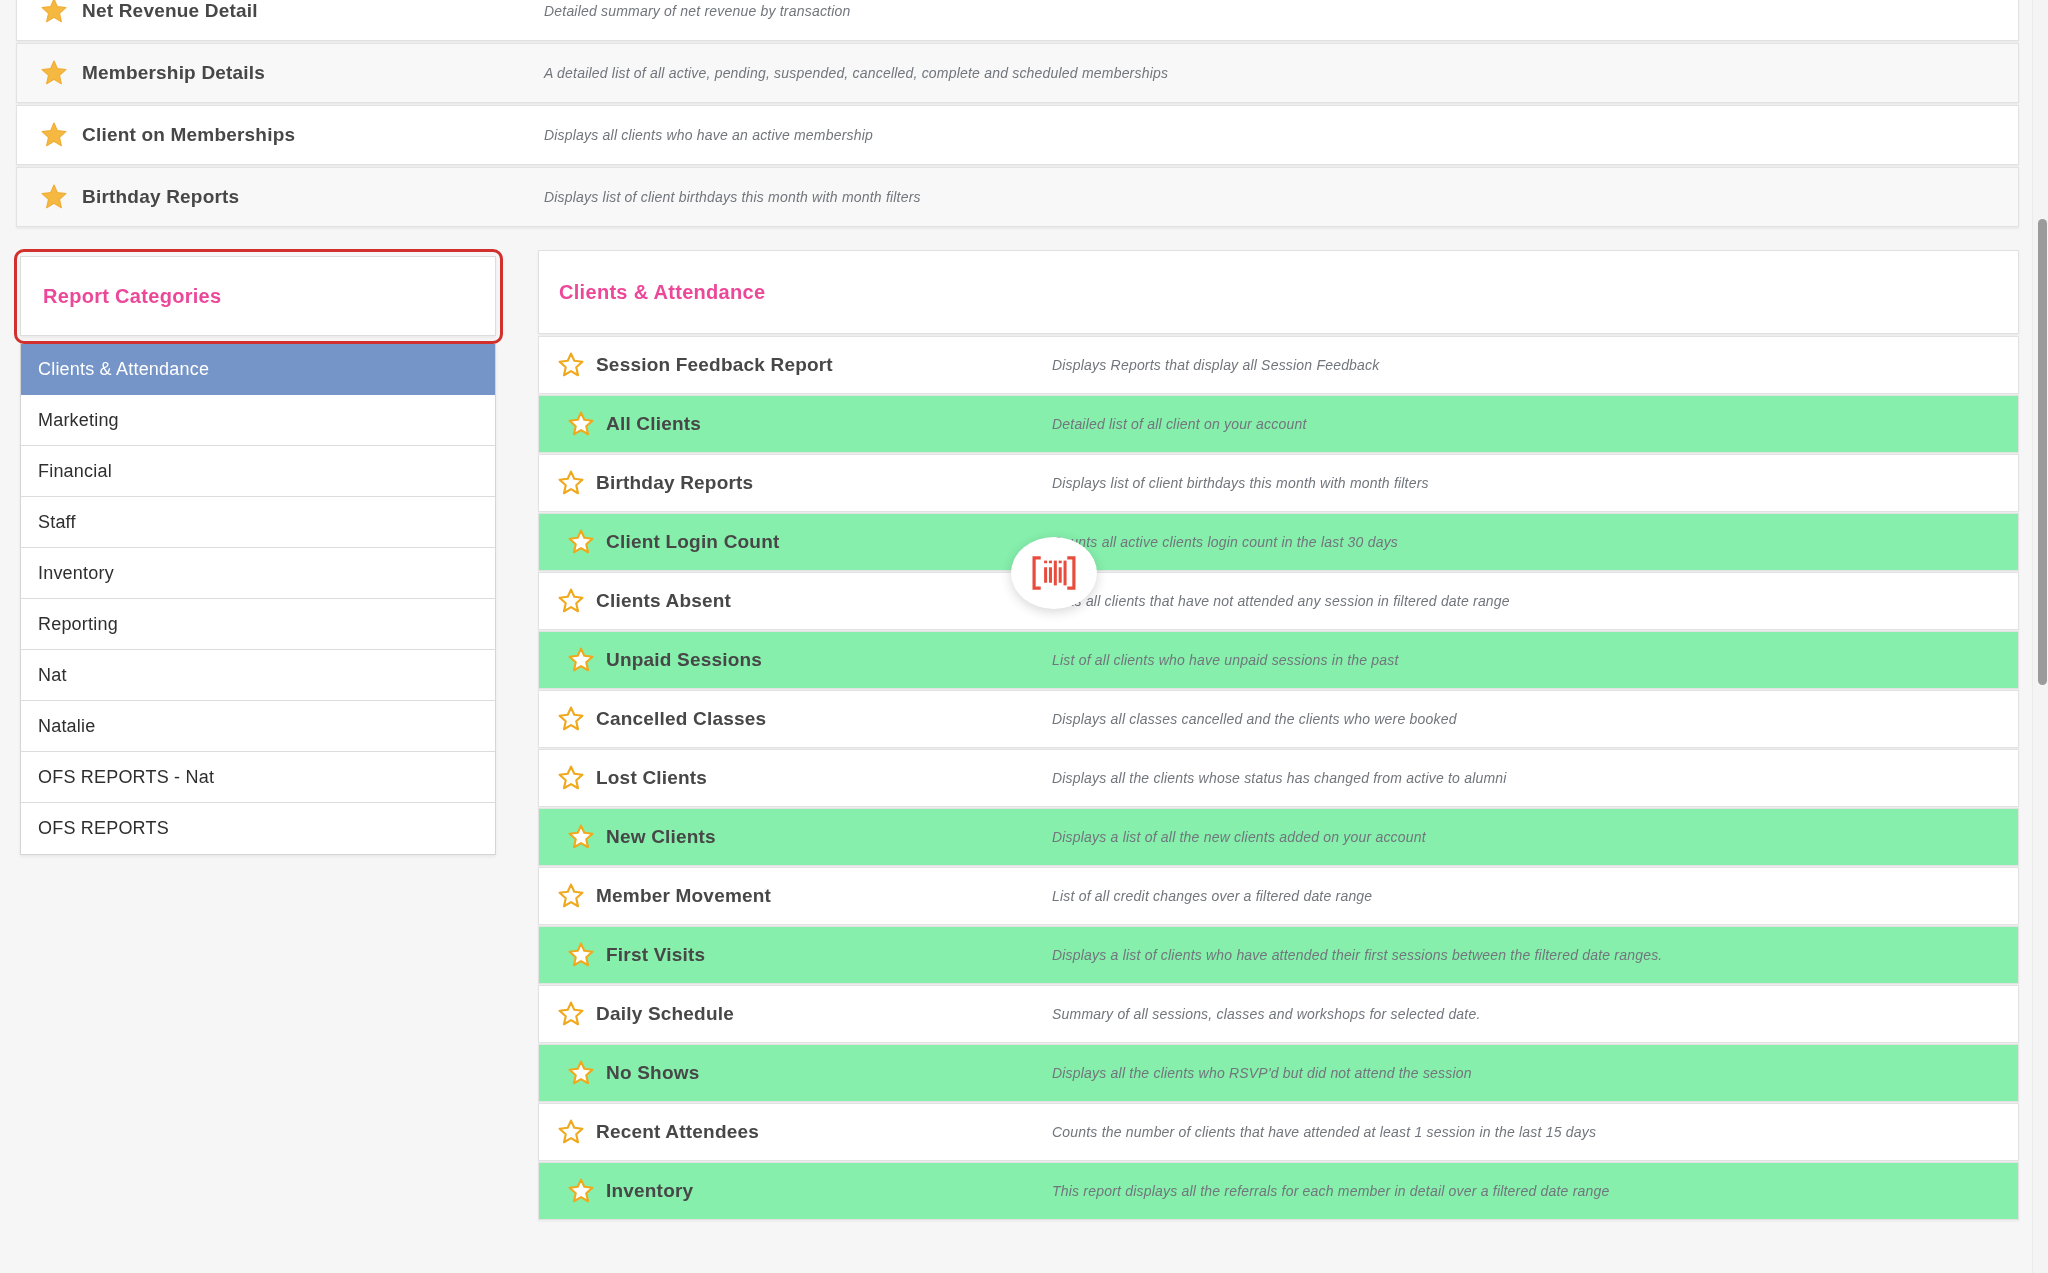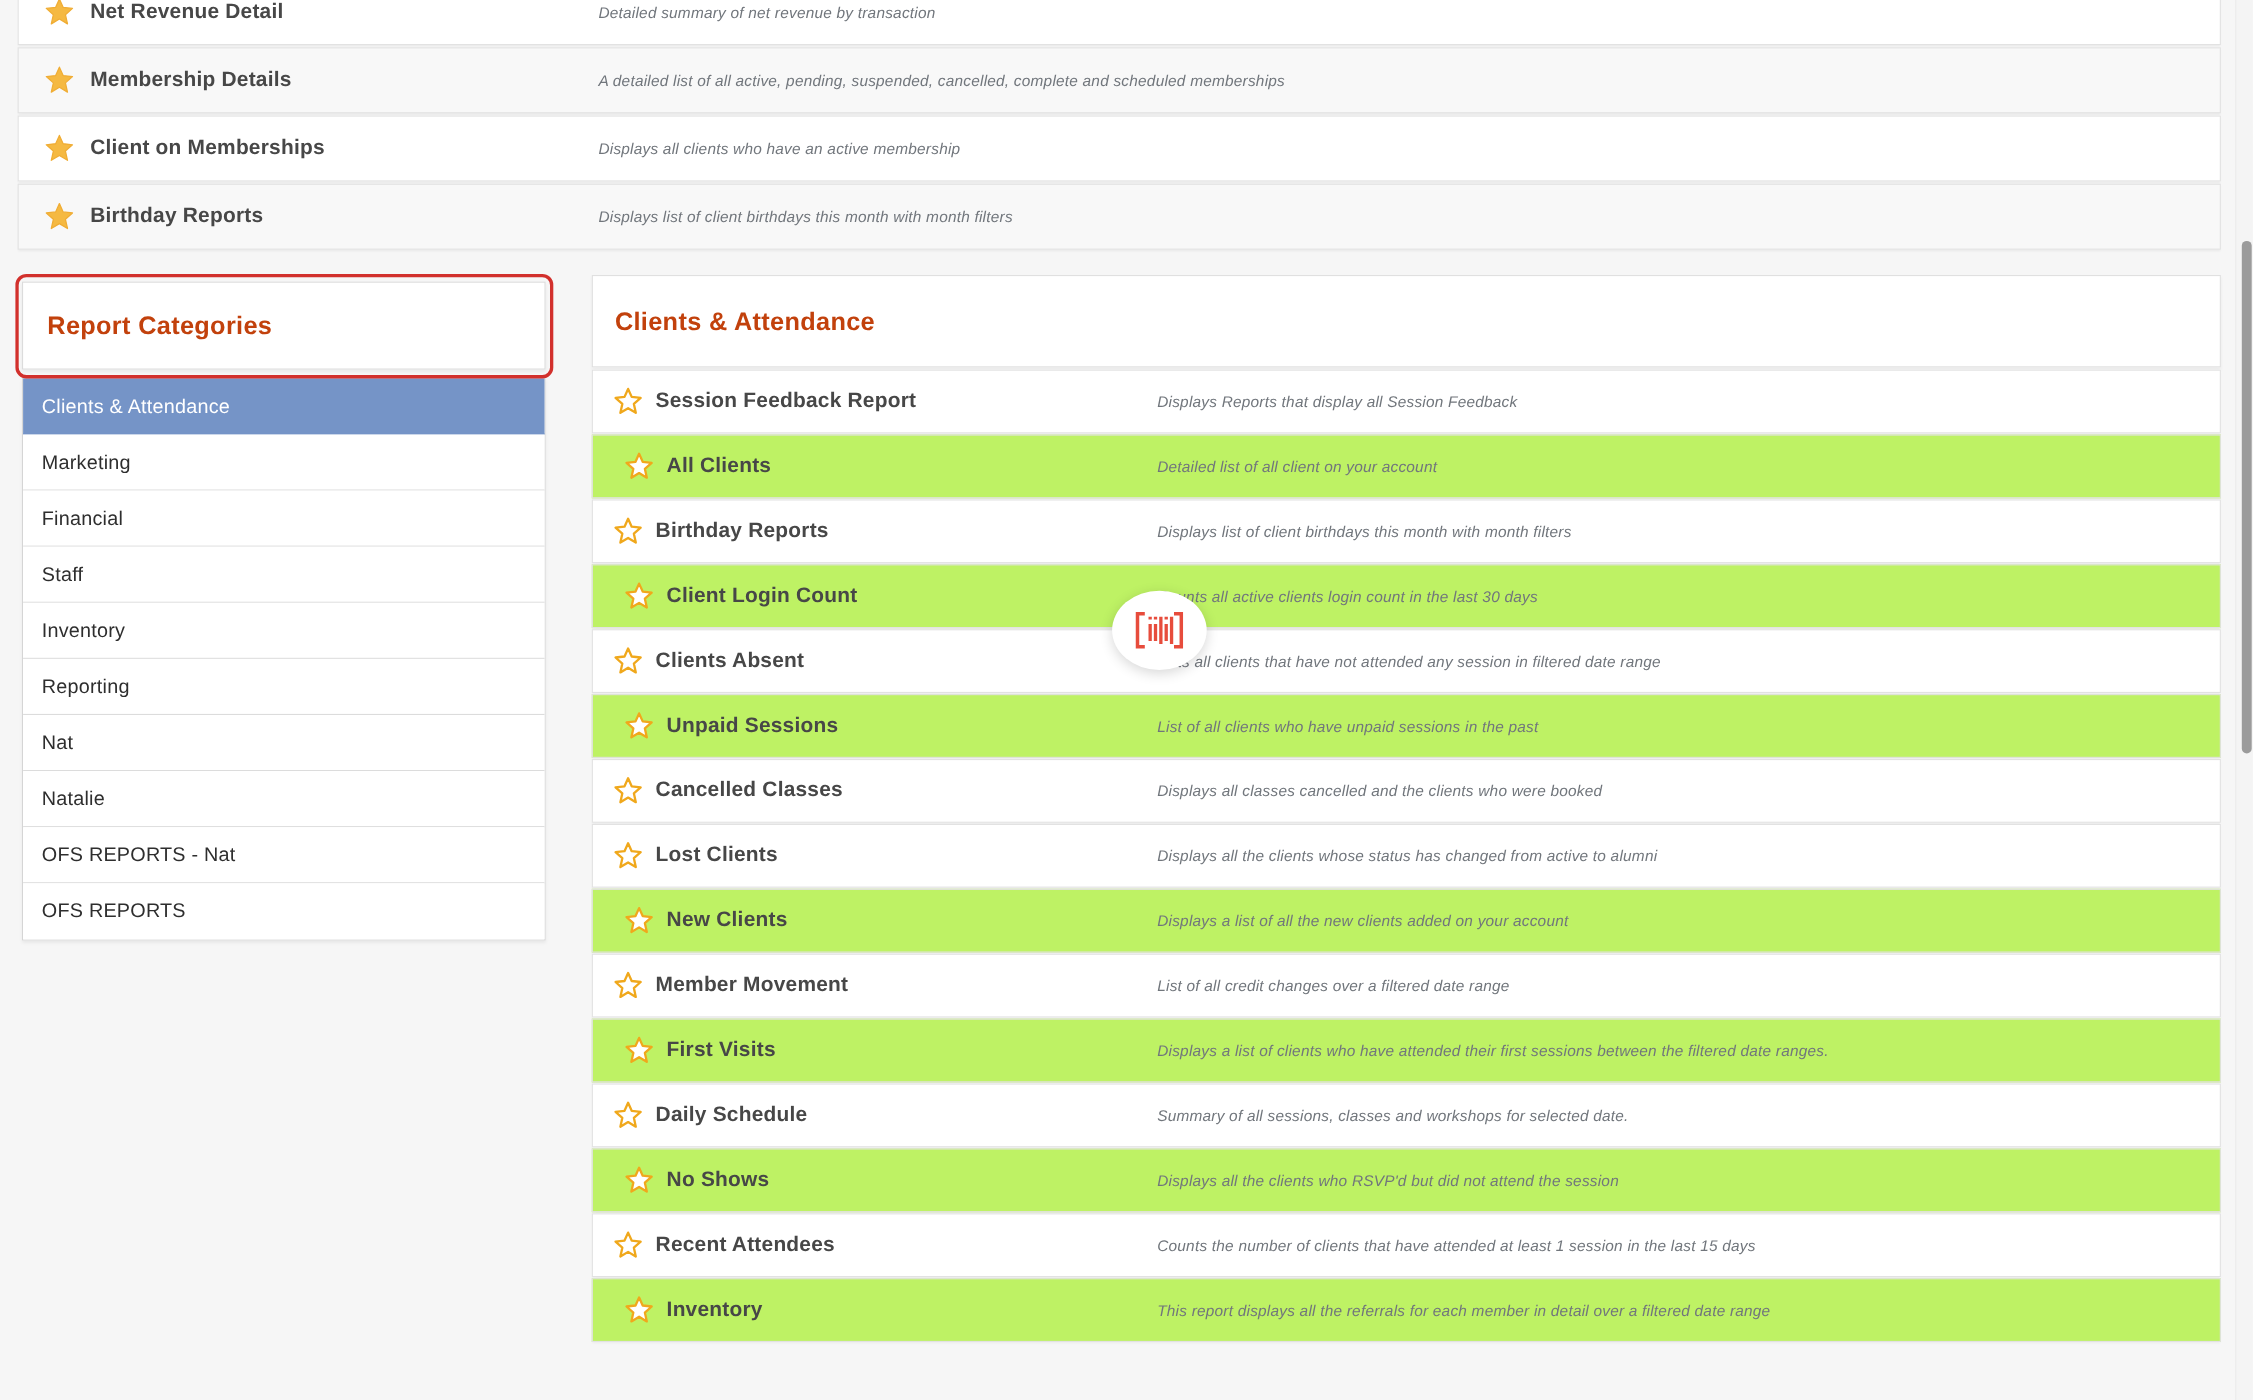--- a/index.html
+++ b/index.html
@@ -26,21 +26,21 @@
     position:absolute; left:527px; top:50%; transform:translateY(-50%);
     font-size:14px; font-style:italic; color:#71767c; white-space:nowrap; letter-spacing:.2px;
   }
   .star{width:28px; height:28px; flex:0 0 28px; display:inline-flex;}
   
   .cat-header{
     position:absolute; left:20px; top:256px; width:476px; height:80px; box-sizing:border-box;
     background:#fff; border:1px solid #dcdcdc; display:flex; align-items:center; padding-left:22px;
     box-shadow:0 2px 3px rgba(0,0,0,0.05);
   }
-  .panel-title{font-size:23px; font-weight:bold; color:#c2410c; letter-spacing:.3px;}
+  .panel-title{font-size:20px; font-weight:bold; color:#ec4899; letter-spacing:.3px;}
   .annotation{
     position:absolute; left:14px; top:249px; width:489px; height:95px; box-sizing:border-box;
     border:3px solid #d2302c; border-radius:10px; z-index:6; background:transparent;
   }
   .cat-list{
     position:absolute; left:20px; top:343px; width:476px; box-sizing:border-box;
     border:1px solid #d5d5d5; background:#fff; box-shadow:0 2px 3px rgba(0,0,0,0.06);
   }
   .cat-row{
     height:51px; box-sizing:border-box; border-bottom:1px solid #dcdcdc;
@@ -55,21 +55,21 @@
     background:#fff; border:1px solid #e0e0e0; display:flex; align-items:center; padding-left:20px;
     box-shadow:0 2px 3px rgba(0,0,0,0.05);
   }
   .rep-list{position:absolute; left:538px; top:336px; width:1481px;}
   .rep-row{
     position:relative; height:58px; box-sizing:border-box;
     border:1px solid #e2e2e2; margin-bottom:1px; background:#ffffff;
     display:flex; align-items:center; padding-left:18px;
     box-shadow:0 2px 2px rgba(0,0,0,0.04);
   }
-  .rep-row.alt{background:#bef264;padding-left:28px;}
+  .rep-row.alt{background:#86efac;padding-left:28px;}
   .rep-row .row-title{margin-left:11px;}
   .rep-row .row-desc{left:513px;}
   
   .loader{
     position:absolute; left:1011px; top:537px; width:86px; height:72px; border-radius:50%;
     background:#ffffff; z-index:5; display:flex; align-items:center; justify-content:center;
     box-shadow:0 3px 12px rgba(0,0,0,0.16);
   }
   
   .scrollbar-track{

